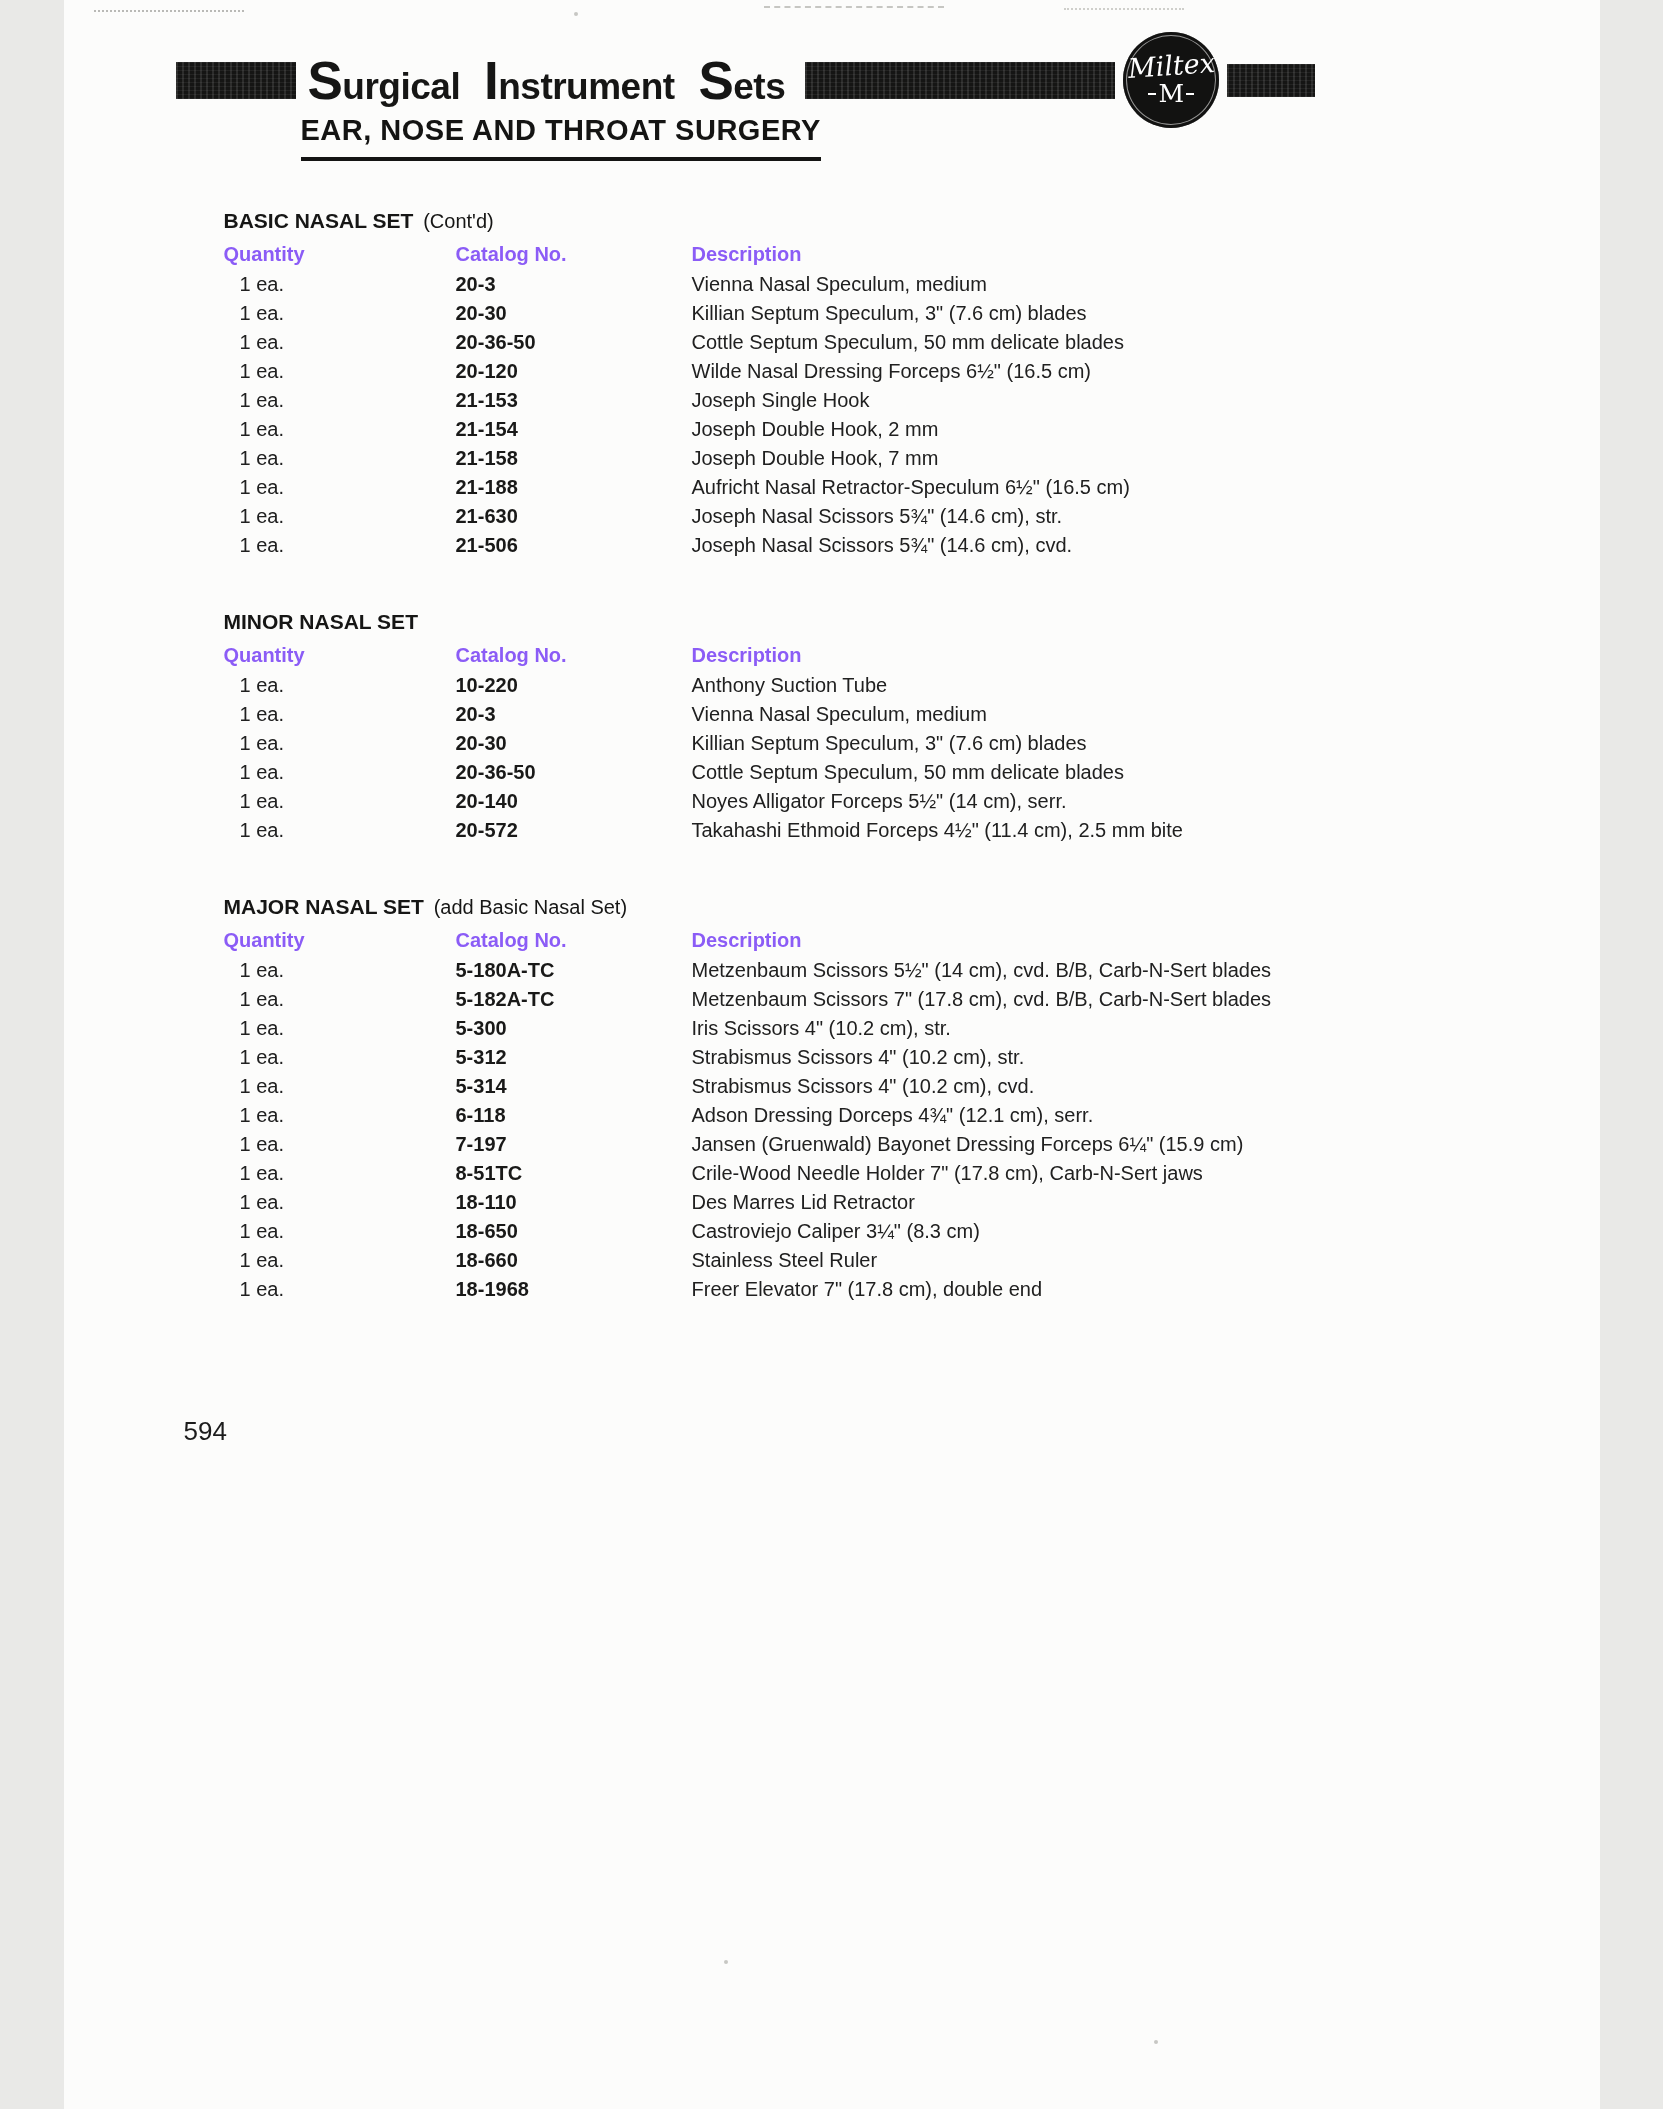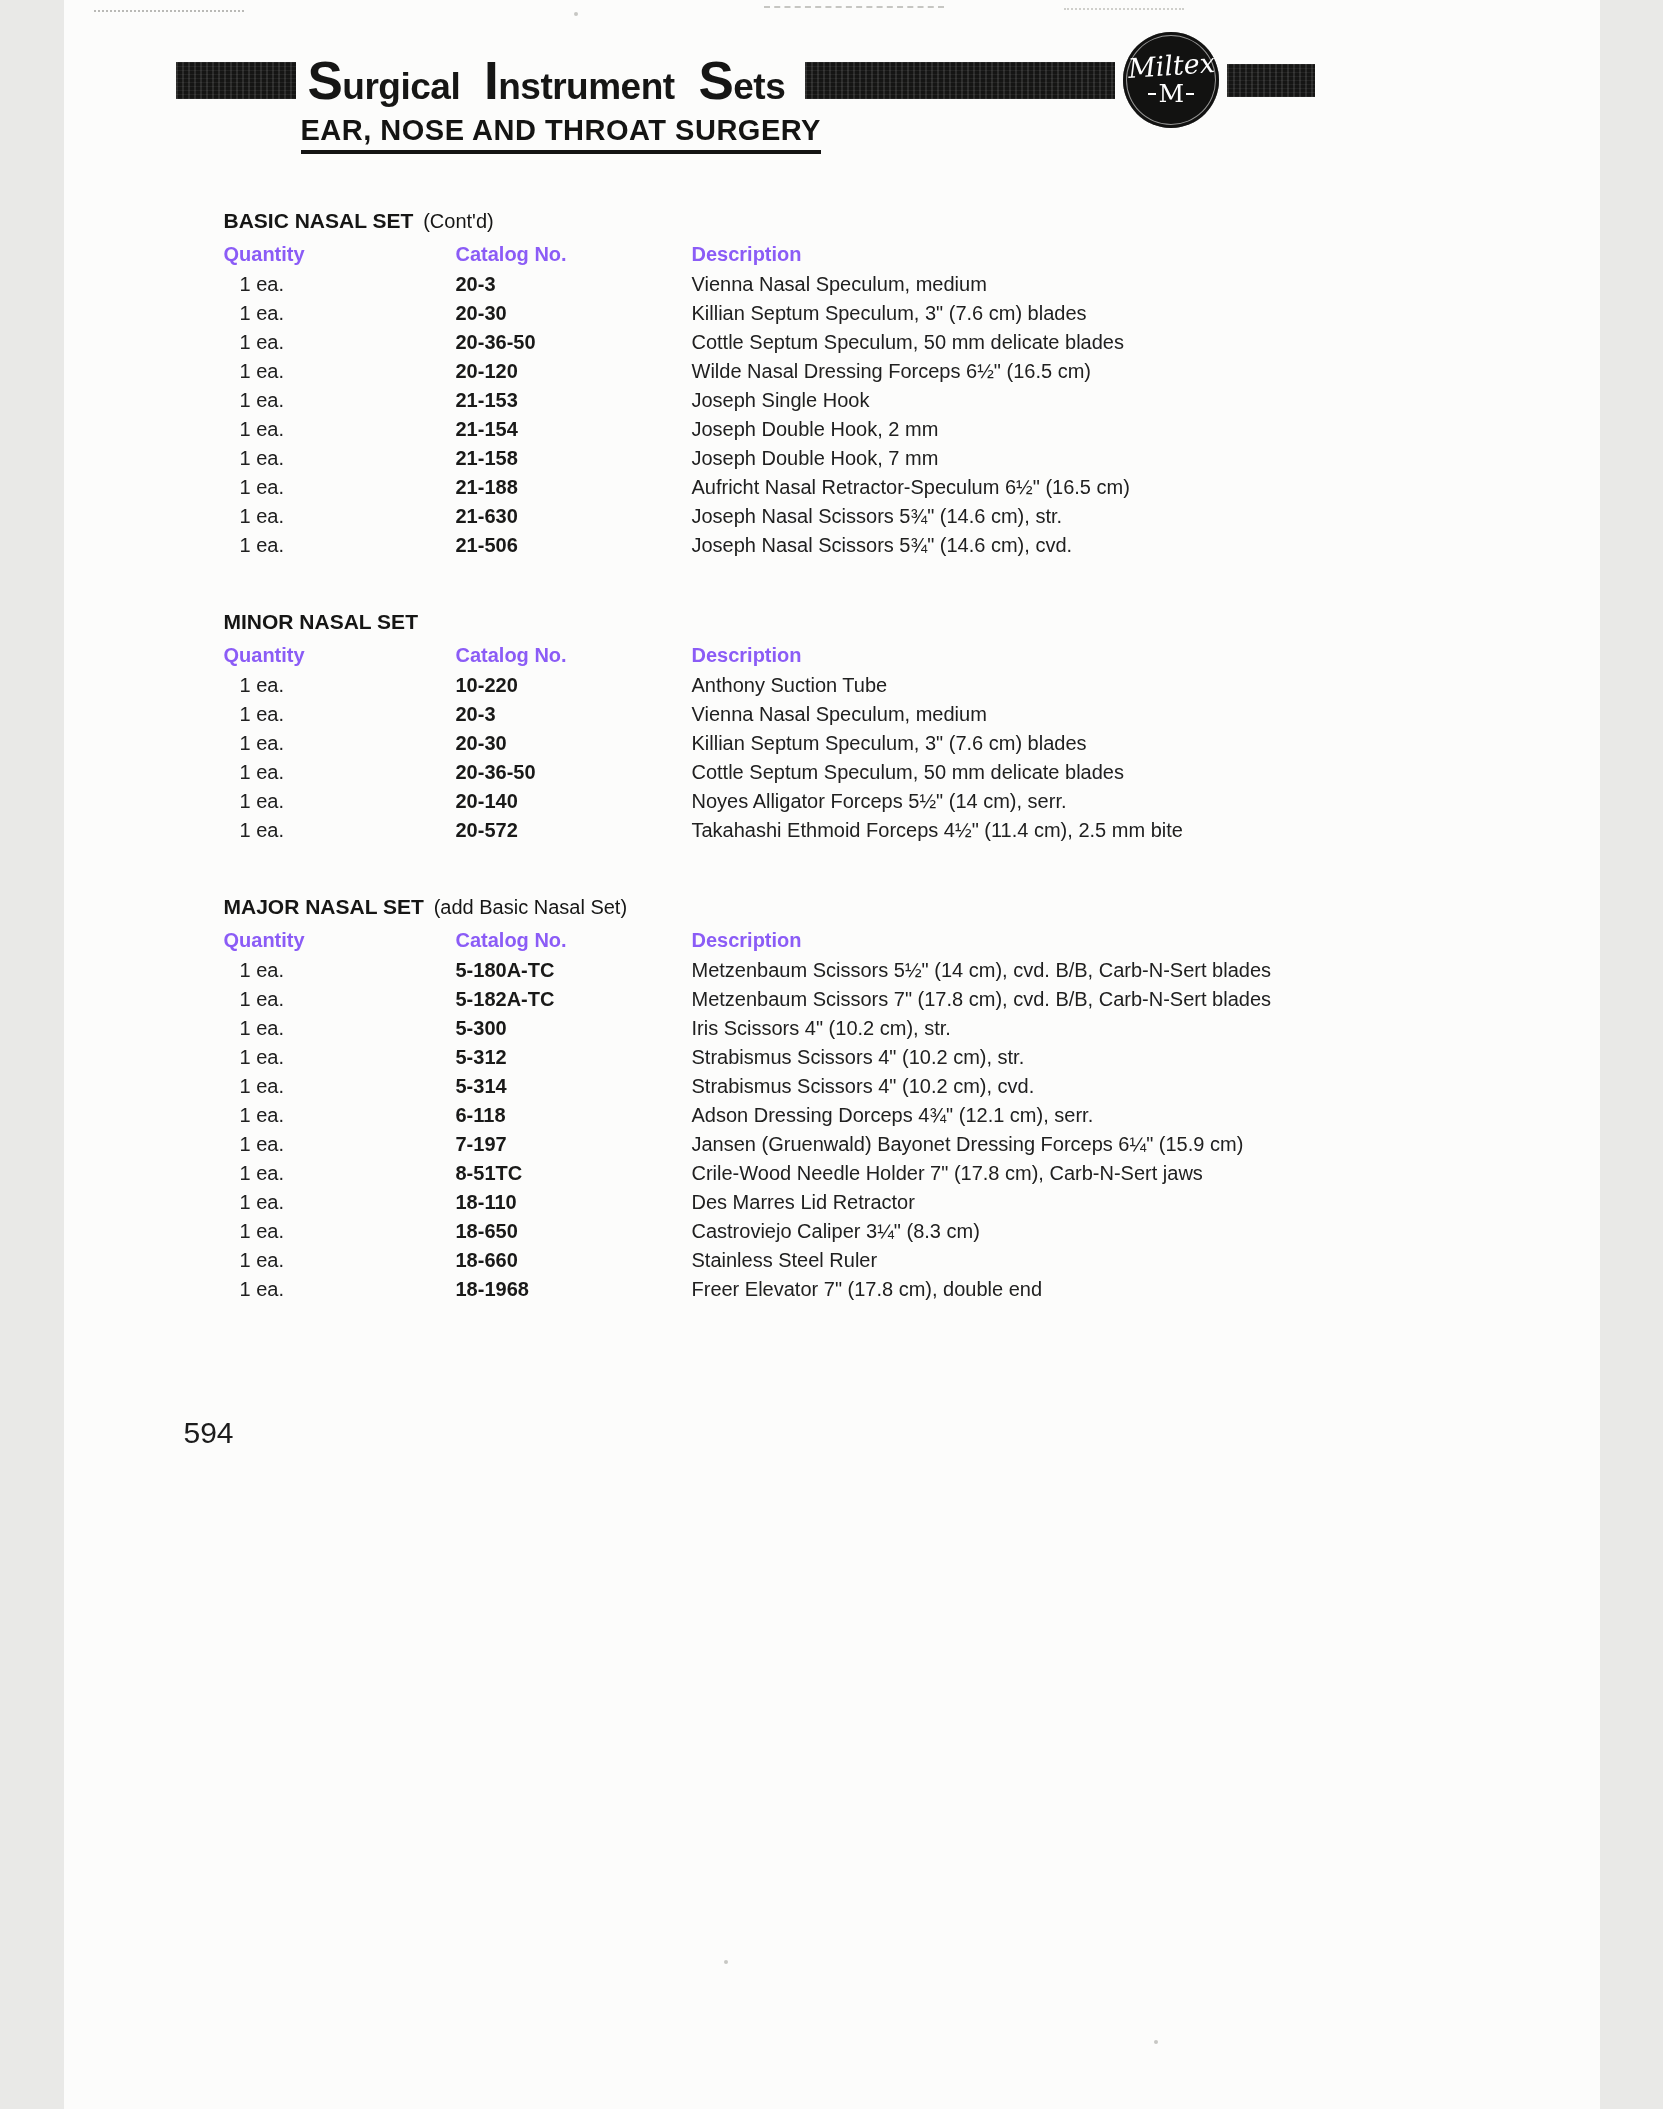--- a/index.html
+++ b/index.html
@@ -86,21 +86,21 @@
   
   .category-title {
     position: absolute;
     left: 237px; top: 114px;
     margin: 0;
     font-size: 29px;
     font-weight: 800;
     letter-spacing: 0.5px;
     color: #141413;
     border-bottom: 4px solid #141413;
-    padding-bottom: 3px;
+    padding-bottom: 10px;
     white-space: nowrap;
   }
 
   
   .content {
     position: absolute;
     left: 160px; top: 206px;
     width: 1390px;
   }
   .set { margin-bottom: 47px; }
@@ -134,21 +134,21 @@
 
   .contd-note {
     margin: 16px 0 0 468px;
     font-size: 17px;
     color: #222;
   }
 
   .page-number {
     position: absolute;
     left: 120px; top: 1416px;
-    font-size: 30px;
+    font-size: 26px;
     color: #1c1c1c;
   }
 </style>
 </head>
 <body>
 
 <div class="page">
 
   <div class="artifact a1"></div>
   <div class="artifact a2"></div>

